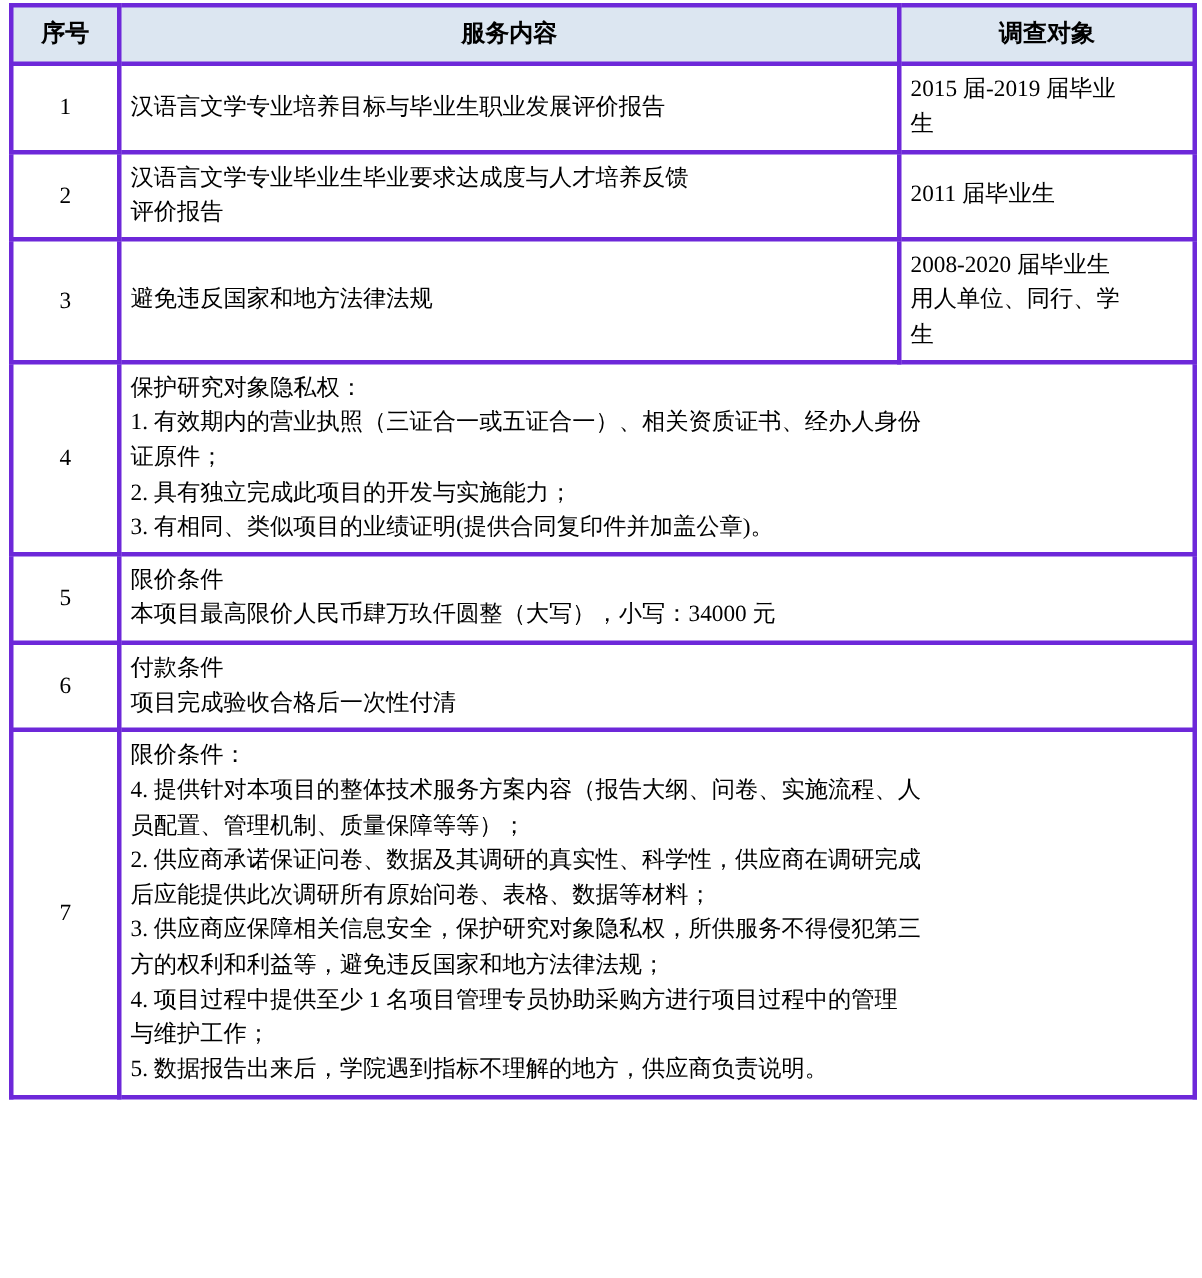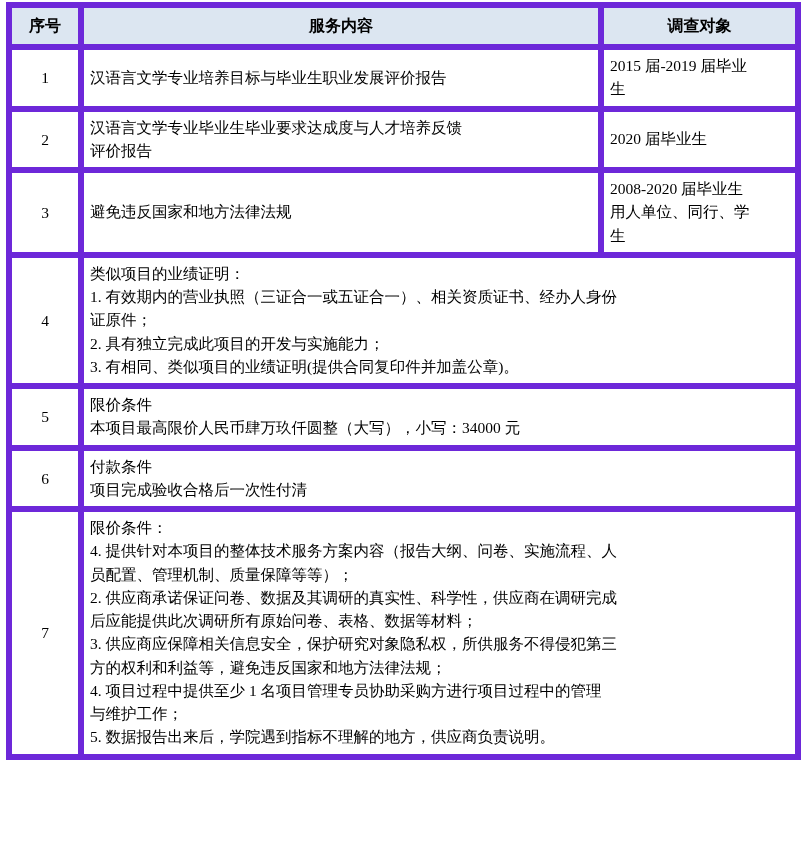--- a/index.html
+++ b/index.html
@@ -23,21 +23,21 @@
     width: 789px;
     table-layout: fixed;
     margin-top: 2px;
   }
   table.spec-table col.c-no    { width: 72px; }
   table.spec-table col.c-svc   { width: 520px; }
   table.spec-table col.c-obj   { width: 197px; }
 
   table.spec-table th,
   table.spec-table td {
-    border: 6px solid #6d28d9;
+    border: 3px solid #6d28d9;
     vertical-align: middle;
     font-size: 15.5px;
     line-height: 1.5;
   }
   table.spec-table thead th {
     background: #dce6f1;
     text-align: center;
     font-weight: bold;
     font-size: 16px;
     padding: 4px 2px;
@@ -89,40 +89,40 @@
         </td>
       </tr>
 
       <tr>
         <td class="idx">2</td>
         <td class="cell mid">
           <span class="line">汉语言文学专业毕业生毕业要求达成度与人才培养反馈</span>
           <span class="line">评价报告</span>
         </td>
         <td class="cell mid">
-          <span class="line">2020 届毕业生</span>
+          <span class="line">2011 届毕业生</span>
         </td>
       </tr>
 
       <tr>
         <td class="idx">3</td>
         <td class="cell mid">
           <span class="line">避免违反国家和地方法律法规</span>
         </td>
         <td class="cell top">
           <span class="line">2008-2020 届毕业生</span>
           <span class="line">用人单位、同行、学</span>
           <span class="line">生</span>
         </td>
       </tr>
 
       <tr>
         <td class="idx">4</td>
         <td class="cell top pad-block" colspan="2">
-          <span class="line">类似项目的业绩证明：</span>
+          <span class="line">保护研究对象隐私权：</span>
           <span class="line">1. 有效期内的营业执照（三证合一或五证合一）、相关资质证书、经办人身份</span>
           <span class="line">证原件；</span>
           <span class="line">2. 具有独立完成此项目的开发与实施能力；</span>
           <span class="line">3. 有相同、类似项目的业绩证明(提供合同复印件并加盖公章)。</span>
         </td>
       </tr>
 
       <tr>
         <td class="idx">5</td>
         <td class="cell top pad-block" colspan="2">

